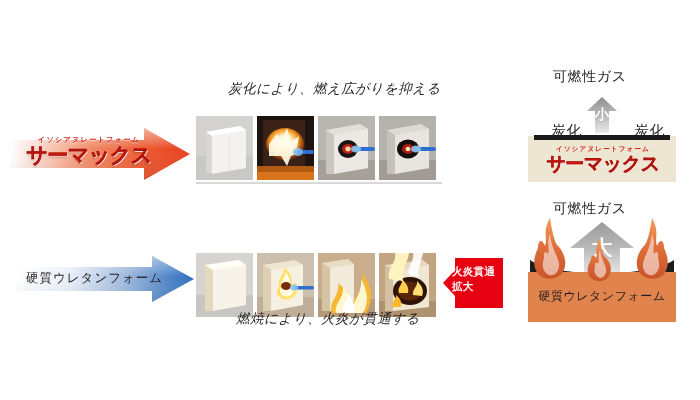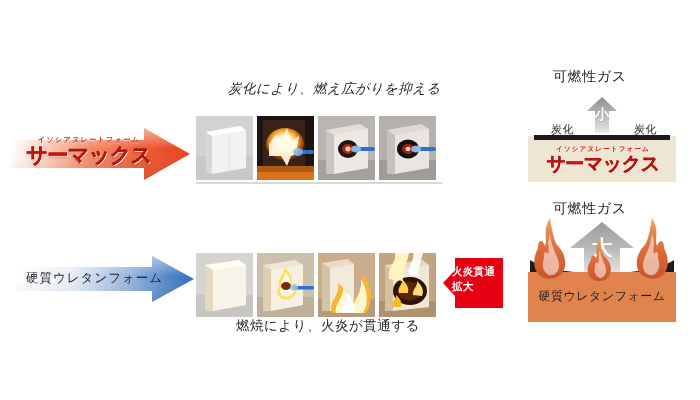--- a/index.html
+++ b/index.html
@@ -100,21 +100,21 @@
   }
 
   
   .gas-label{
     position:absolute;
     font-size:14px;color:#231f20;
     letter-spacing:.6px;white-space:nowrap;text-align:right;
   }
   .char-label{
     position:absolute;
-    font-size:11px;color:#231f20;
+    font-size:15px;color:#231f20;
     letter-spacing:.4px;white-space:nowrap;
   }
   .foam-box-top{
     position:absolute;
     left:528px;top:136px;width:148px;height:46px;
     background:#ece6d3;
   }
   .char-bar{
     position:absolute;
     left:534px;top:135px;width:136px;height:5px;
@@ -327,21 +327,21 @@
         <ellipse cx="31" cy="38" rx="12" ry="9.5" fill="#5a2407"></ellipse>
         <path d="M20,40 C18,34 24,32 23,26 C29,32 30,36 29,40 Z" fill="#ffcc4d"></path>
         <path d="M34,42 C33,36 39,34 38,28 C44,34 45,38 43,43 Z" fill="#ffdd77"></path>
         <path d="M10,26 C8,14 18,10 16,0 L30,0 C28,12 22,18 24,28 Z" fill="#fff4c0"></path>
         <path d="M30,22 C28,12 36,8 34,0 L44,0 C42,10 38,16 40,24 Z" fill="#ffffff" opacity=".9"></path>
         <path d="M14,54 C12,48 18,46 17,42 C22,46 23,50 22,54 Z" fill="#ffb627"></path>
       </svg>
     </div>
   </div>
 
-  <div class="caption abs" style="left:236px;top:317px;">燃焼により、火炎が貫通する</div>
+  <div class="caption abs" style="left:236px;top:310px;font-style:italic;">燃焼により、火炎が貫通する</div>
 
   <svg class="callout" viewBox="0 0 60 50">
     <path d="M0,25 L12,12 L12,0 L60,0 L60,50 L12,50 L12,38 Z" fill="#e60012"></path>
   </svg>
   <div class="callout-txt">
     <div>火炎貫通</div>
     <div>拡大</div>
   </div>
 
   <div class="gas-label" style="left:553px;top:68px;">可燃性ガス</div>

